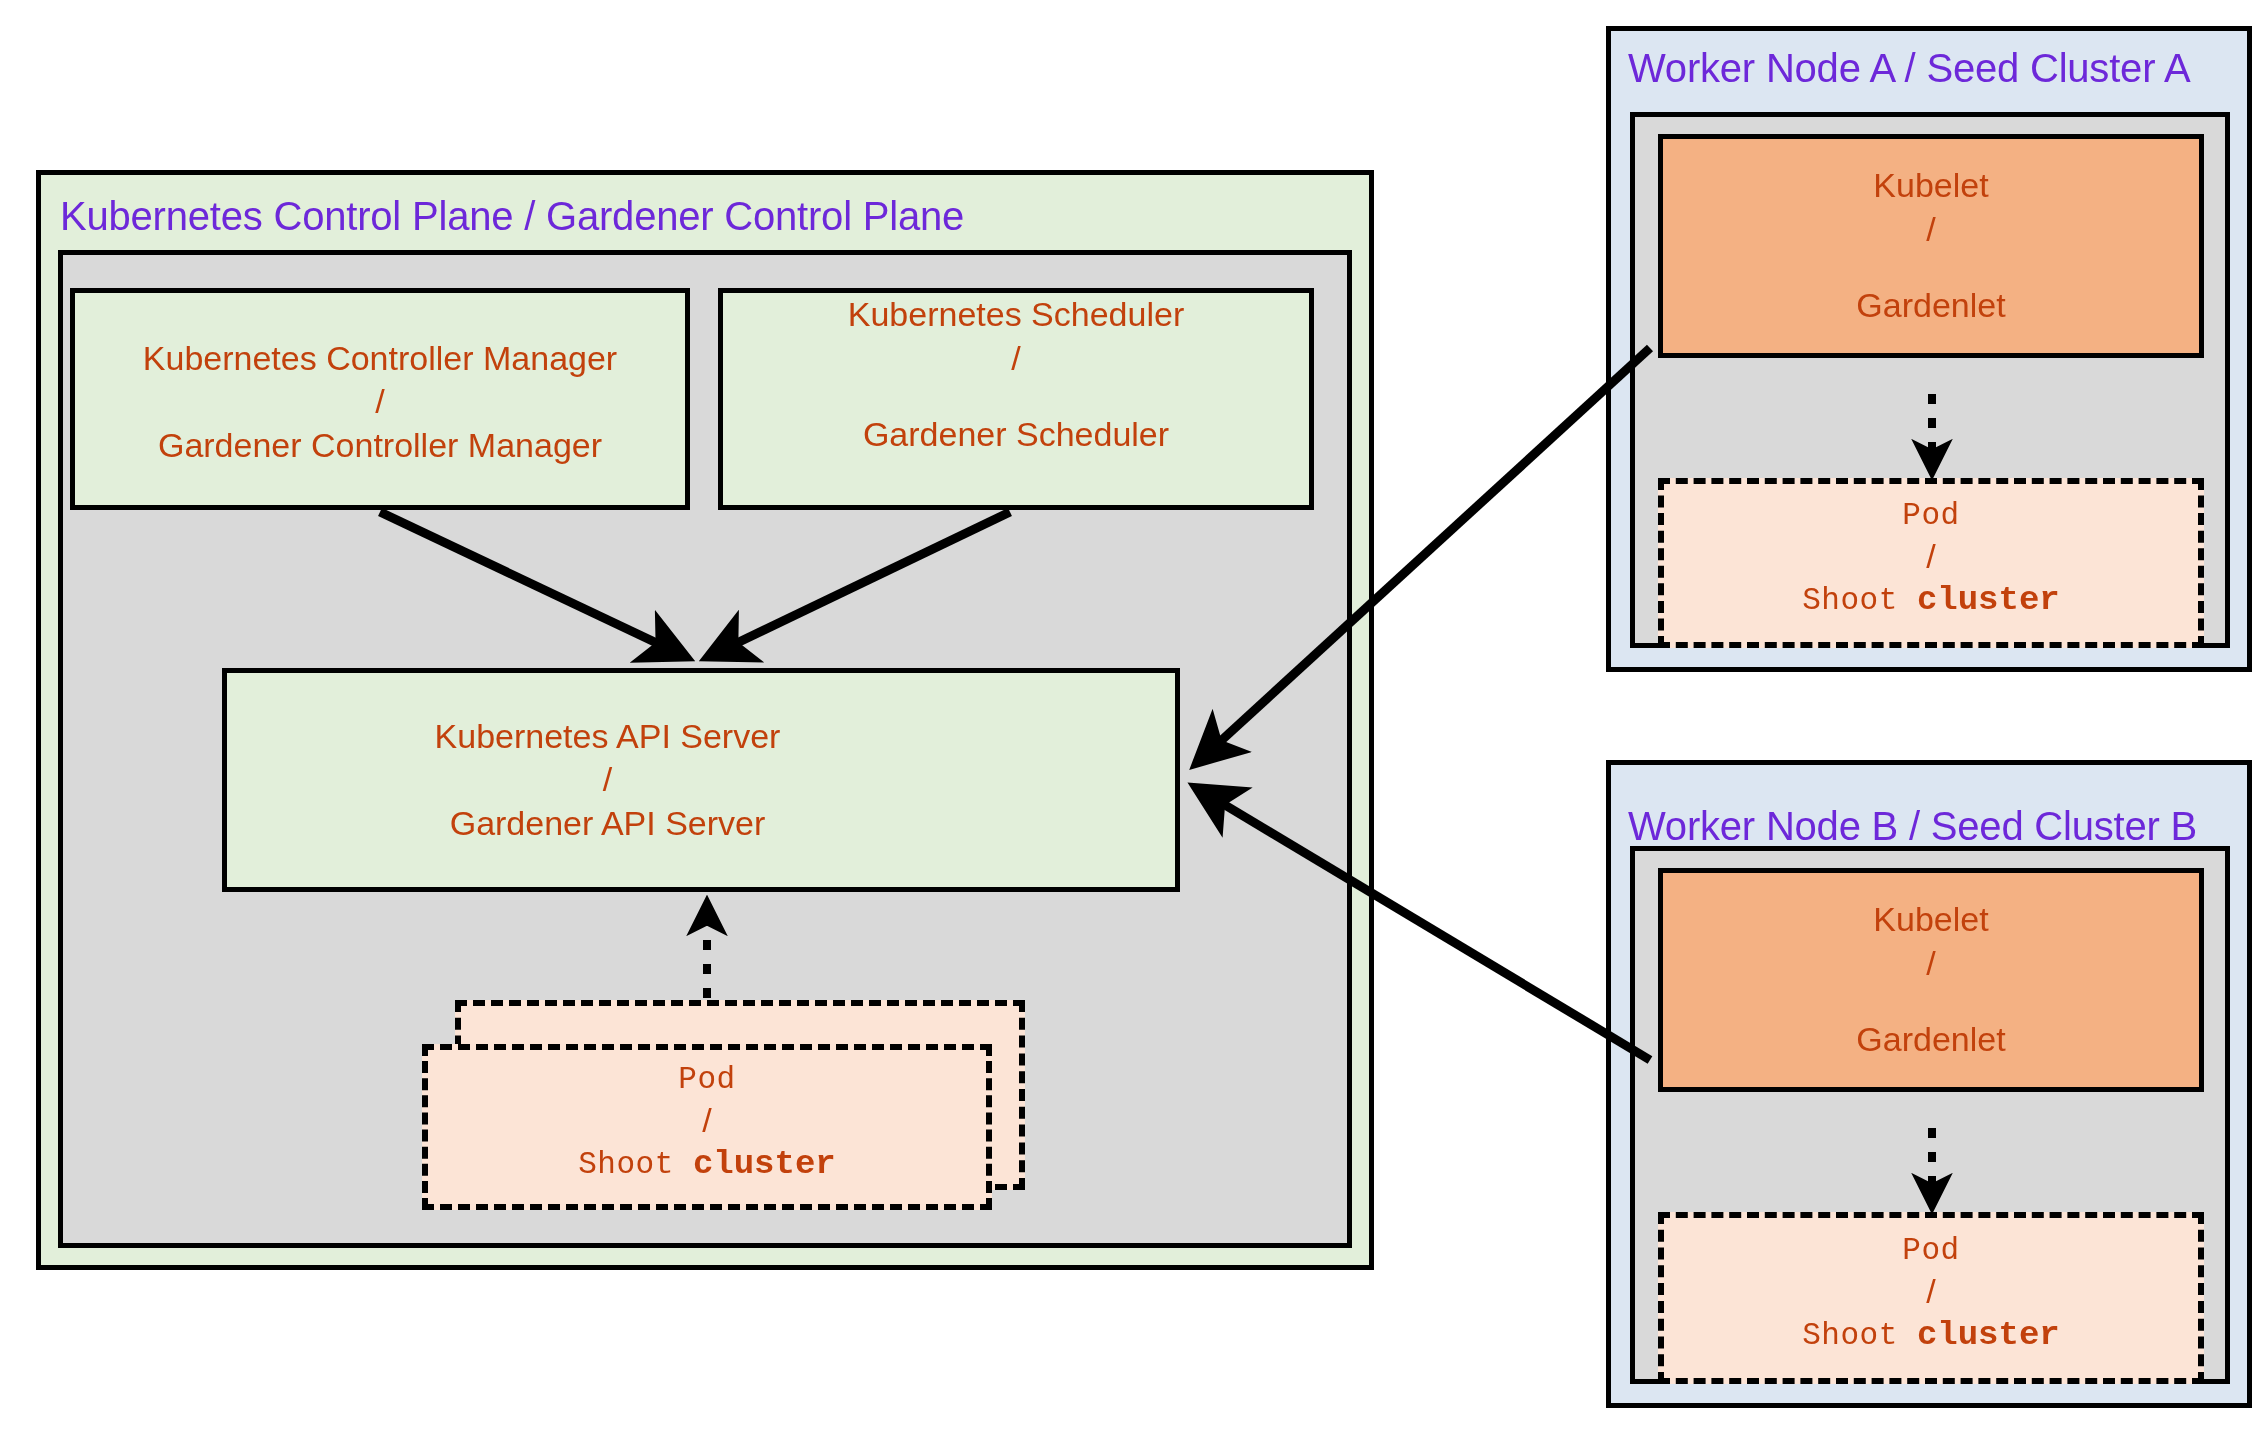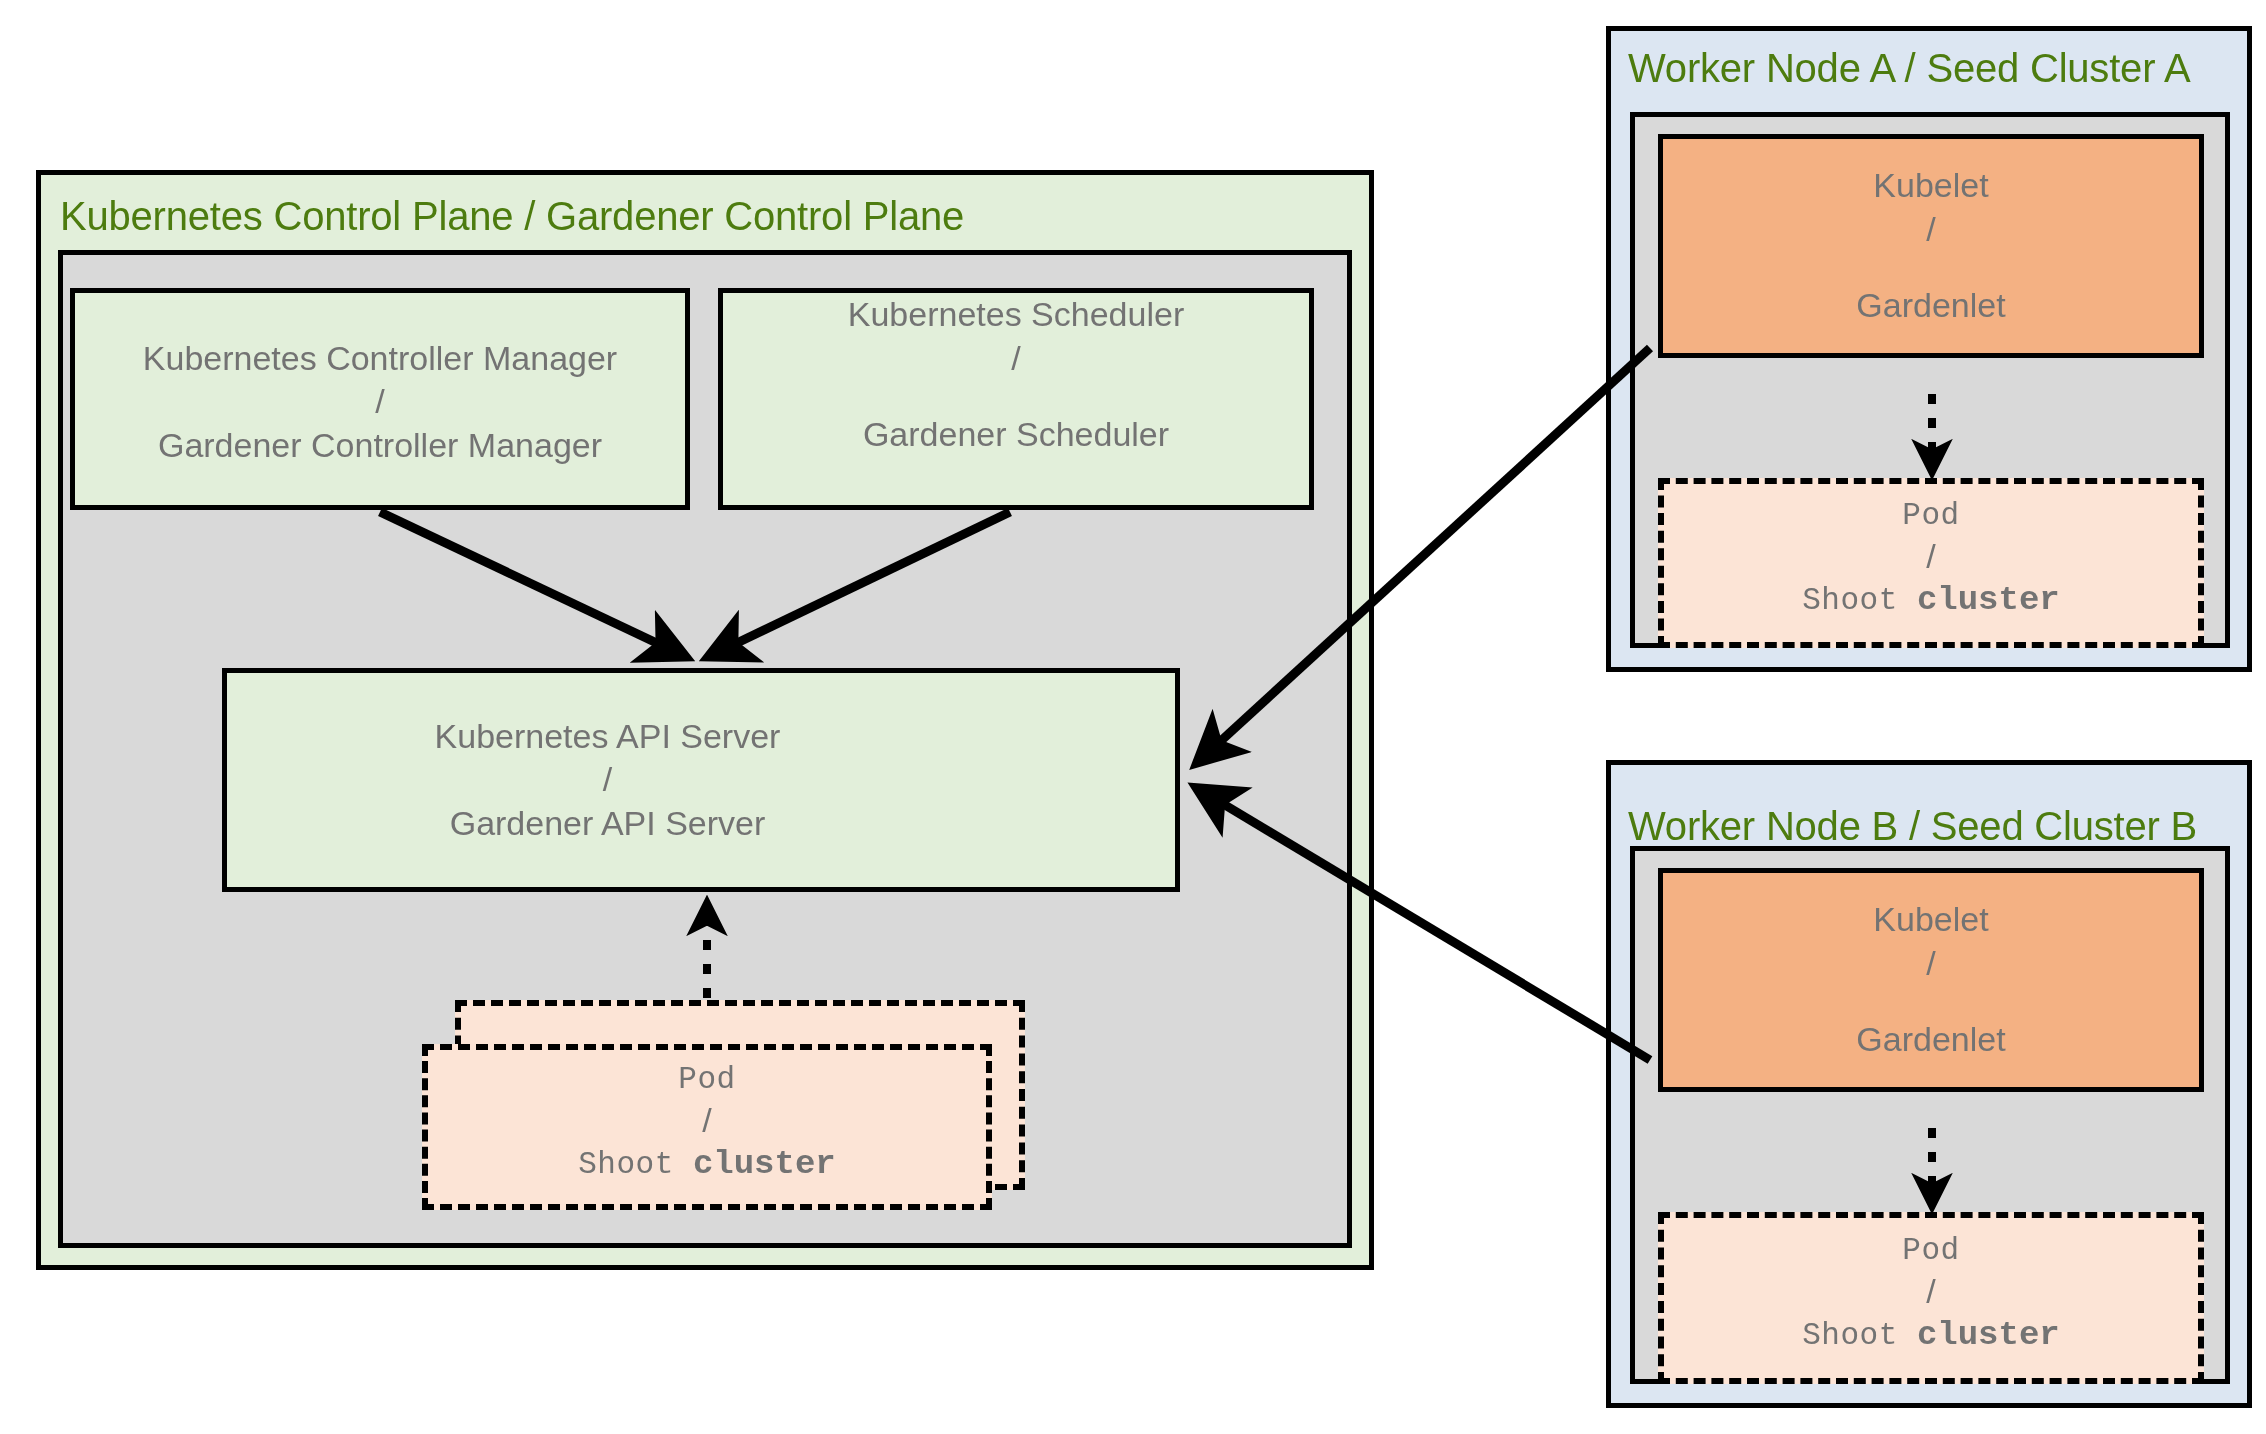--- a/index.html
+++ b/index.html
@@ -44,34 +44,34 @@
   .box-peach {
     background: #fce4d6;
     border: 6px dashed #000000;
   }
 
   
   .panel-title {
     position: absolute;
     font-size: 40px;
     line-height: 1.0;
-    color: #4d7c0f;
+    color: #6d28d9;
     white-space: nowrap;
     letter-spacing: -0.2px;
   }
 
   
   .lbl {
     position: absolute;
     display: flex;
     flex-direction: column;
     align-items: center;
     justify-content: center;
     text-align: center;
-    color: #737373;
+    color: #c2410c;
     pointer-events: none;
   }
   .lbl .line {
     font-size: 34px;
     line-height: 1.28;
     white-space: nowrap;
   }
   .lbl .line.bold { font-weight: normal; margin-top: 33px; }
   .lbl .line.slash { font-size: 34px; }
   .lbl .line.mono {

